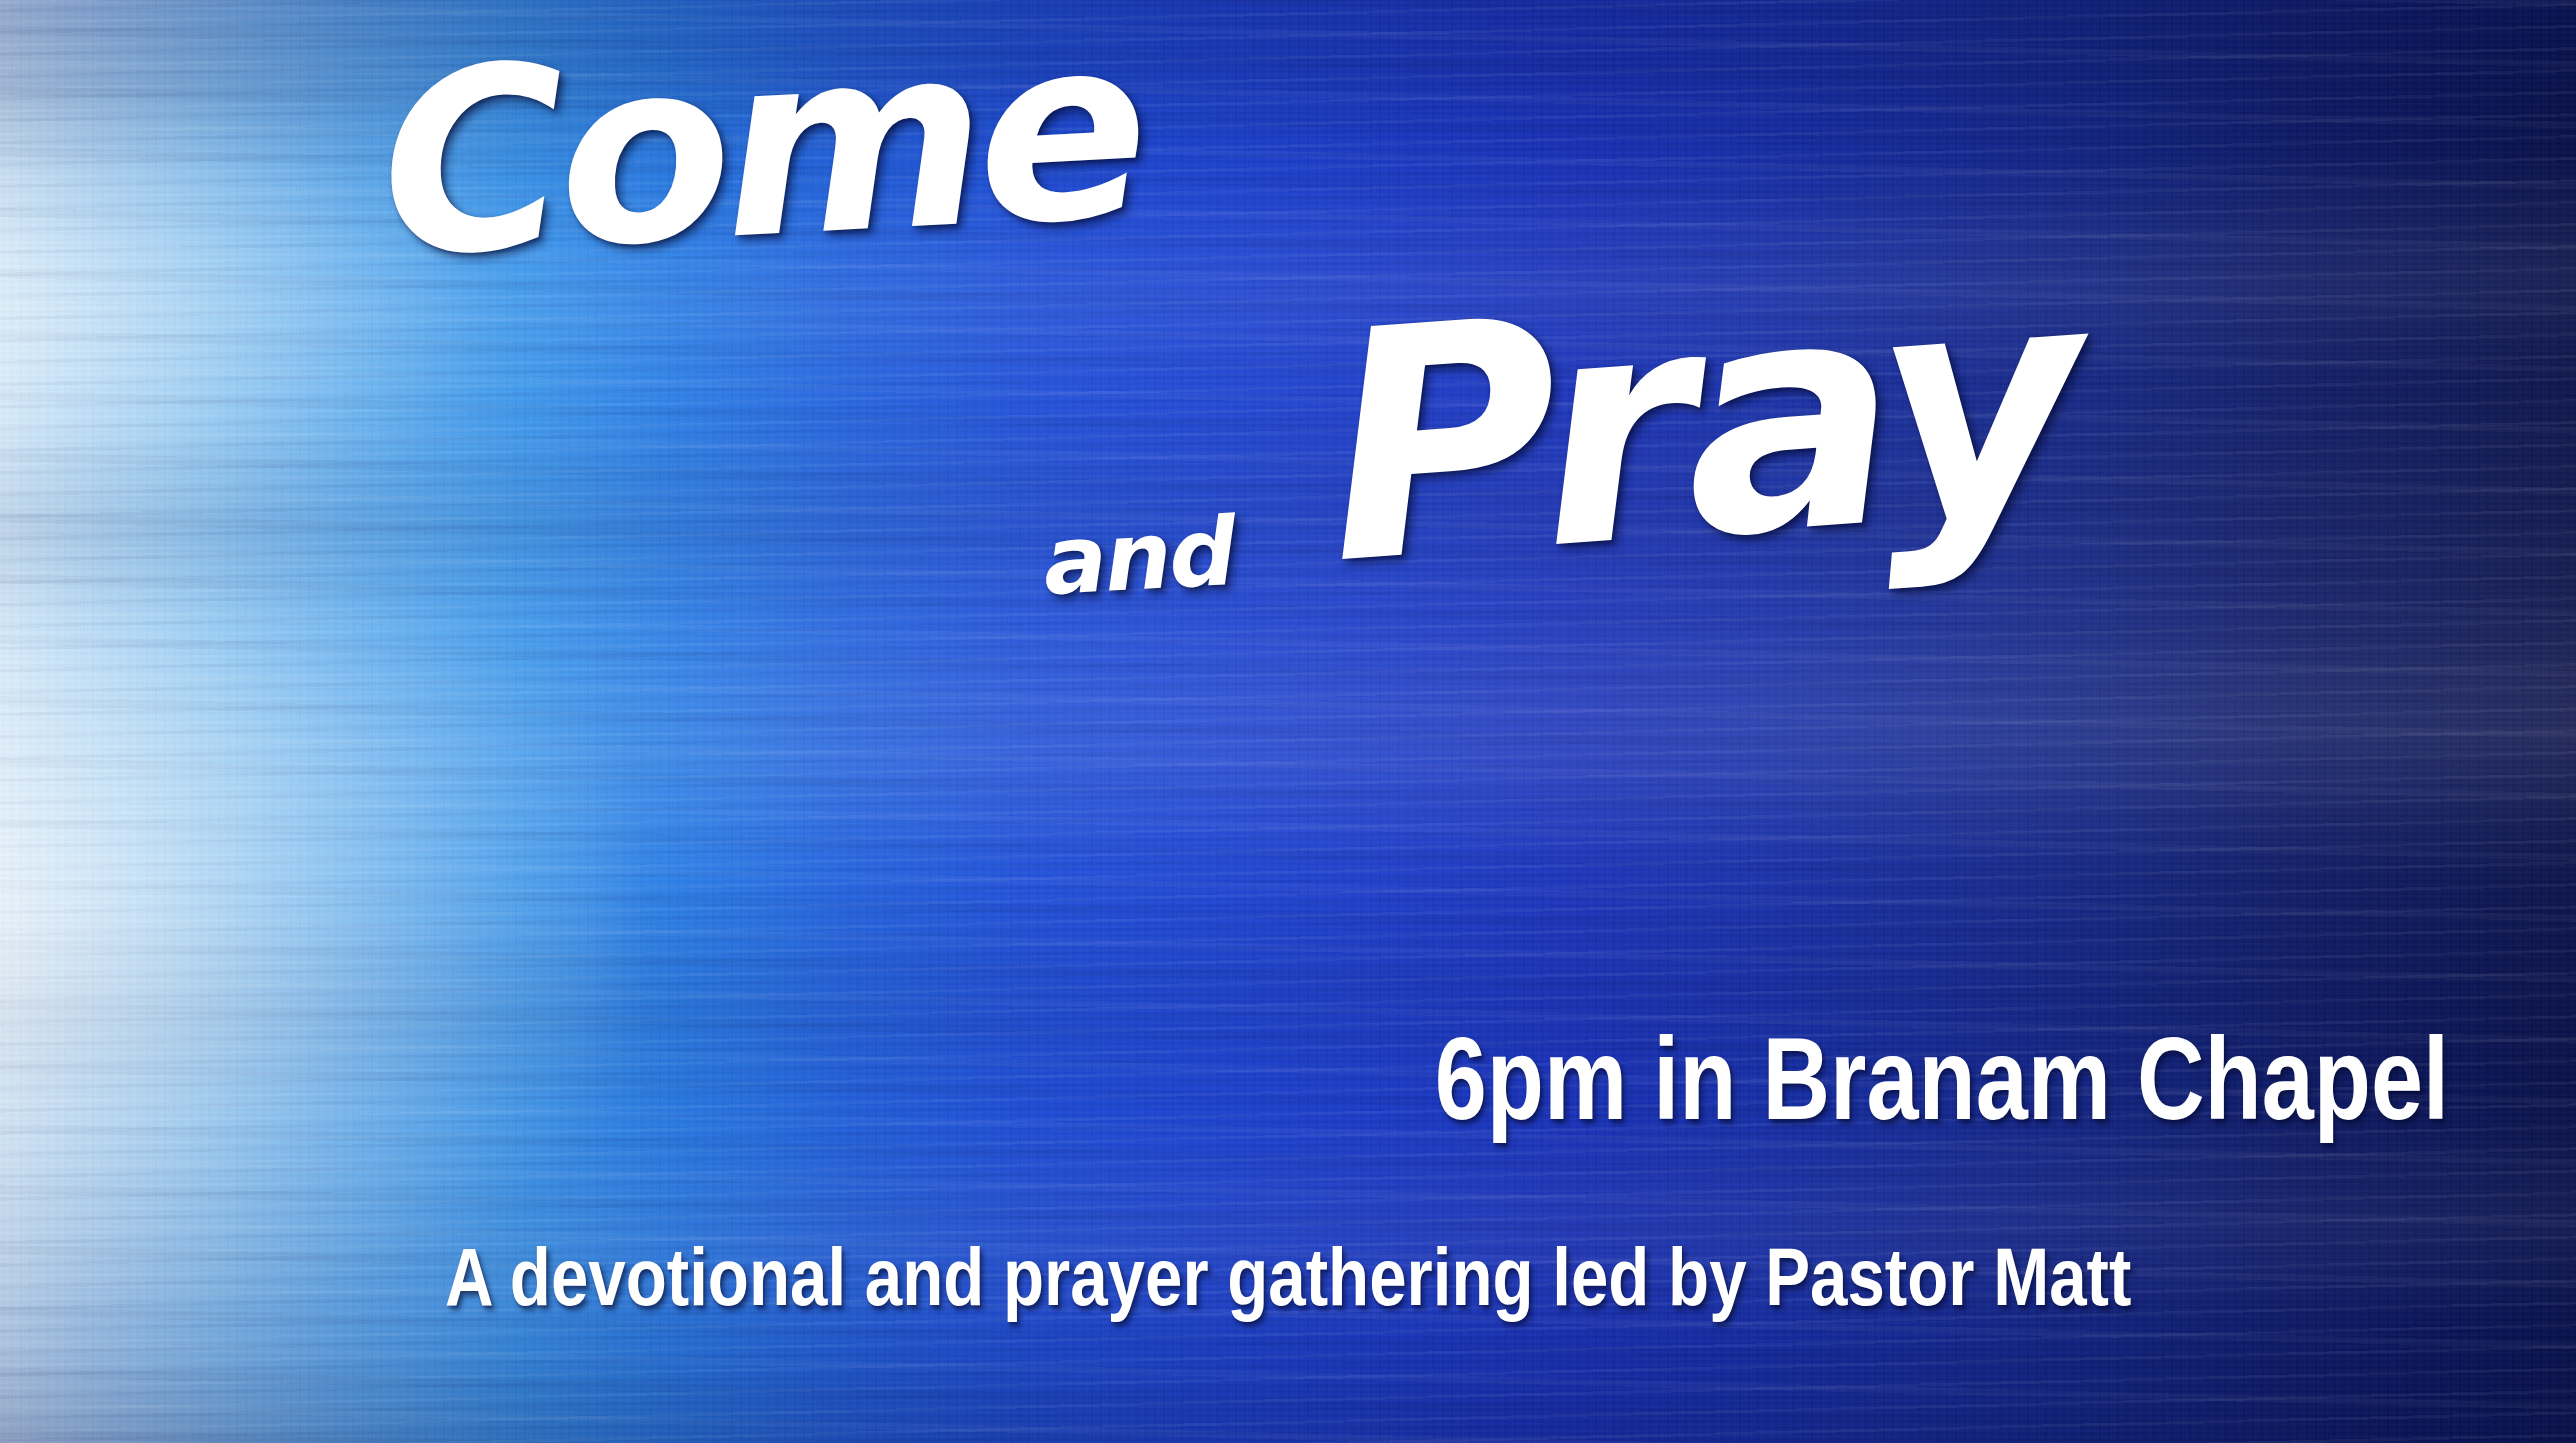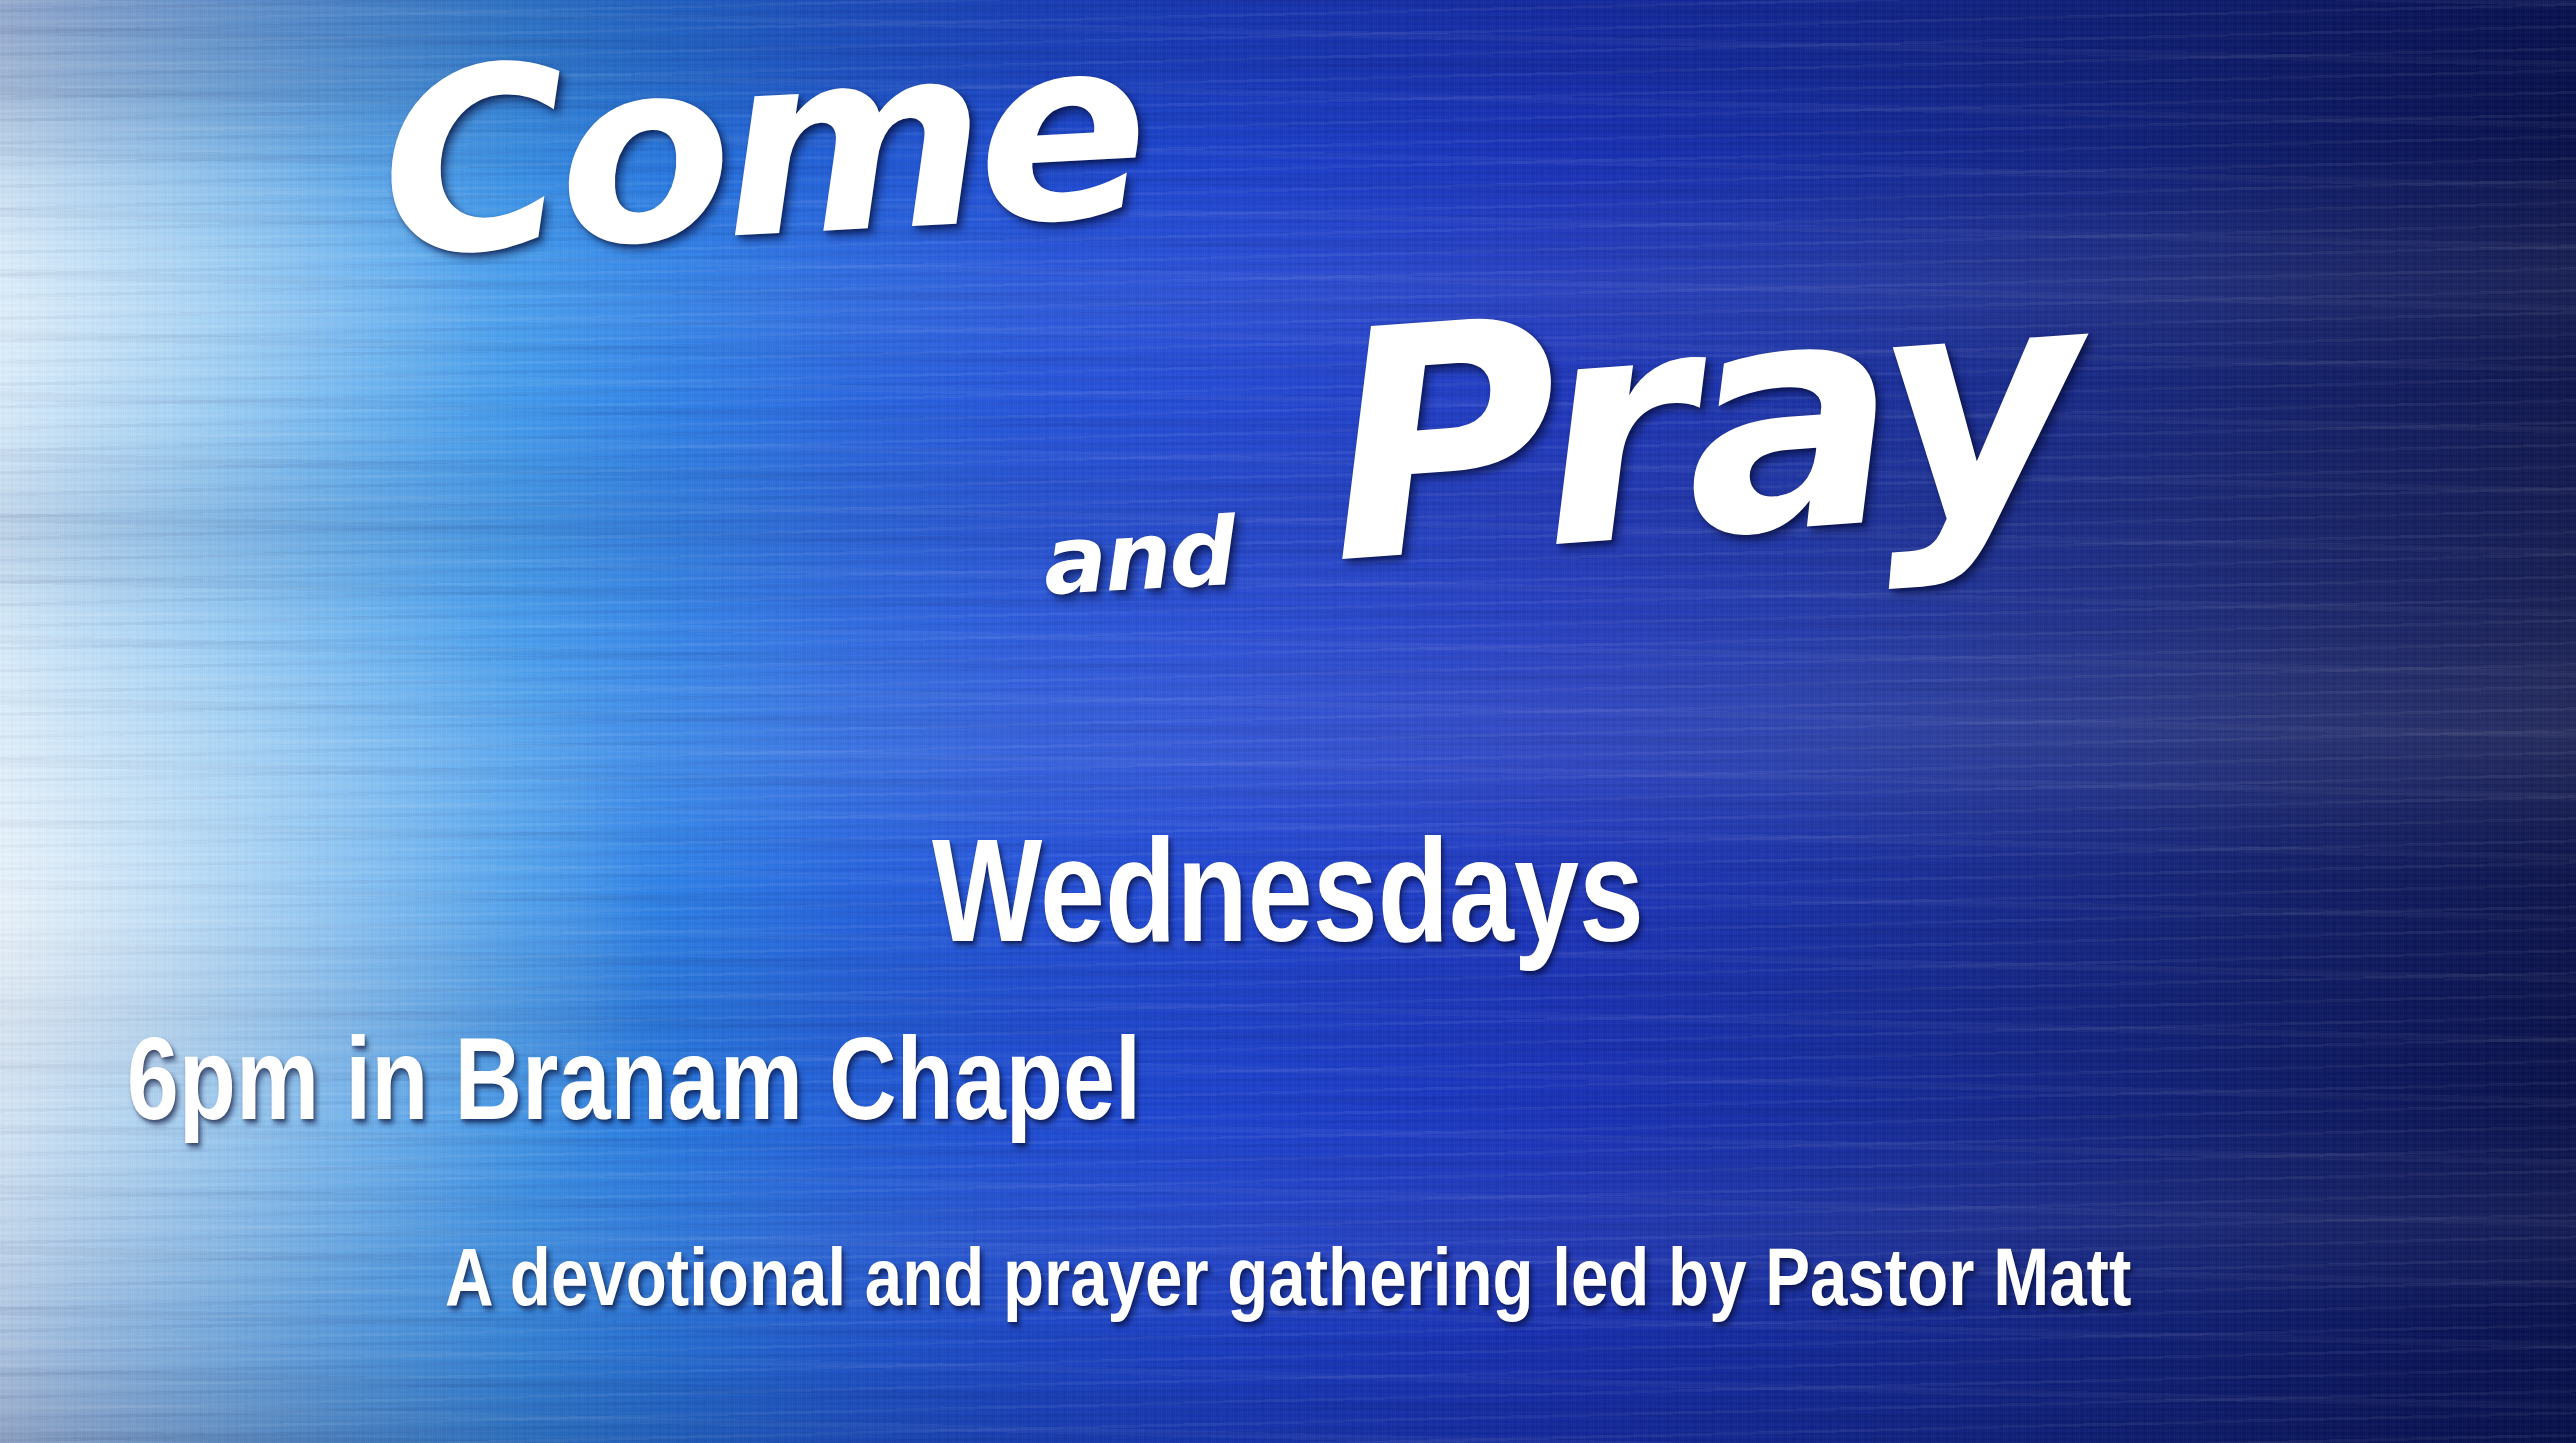--- a/index.html
+++ b/index.html
@@ -228,21 +228,21 @@
     top: 818px;
     text-align: center;
     font-size: 146px;
   }
   #line-day span { display: inline-block; transform: scaleX(0.80); }
 
   #line-place {
     left: 0;
     right: 0;
     top: 1020px;
-    text-align: left;
+    text-align: right;
     font-size: 117px;
   }
   #line-place span { display: inline-block; transform: scaleX(0.80); }
 
   #line-desc {
     left: 0;
     right: 0;
     top: 1236px;
     text-align: center;
     font-size: 82px;
@@ -264,21 +264,20 @@
   <div class="bg-grain"></div>
 
   <div class="content">
 
     <div class="txt script" id="word-come">Come</div>
 
     <div class="txt script" id="word-and">and</div>
 
     <div class="txt script" id="word-pray">Pray</div>
 
-    <div class="txt condensed" id="line-day"><span>Wednesdays</span></div>
 
     <div class="txt condensed" id="line-place"><span>6pm in Branam Chapel</span></div>
 
     <div class="txt condensed" id="line-desc"><span>A devotional and prayer gathering led by Pastor Matt</span></div>
 
   </div>
 </div>
 
 
 </body></html>

